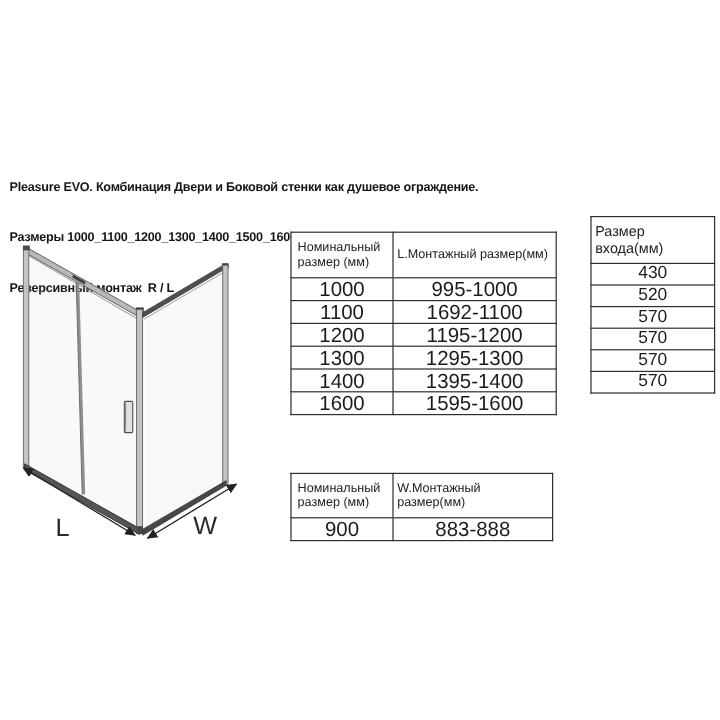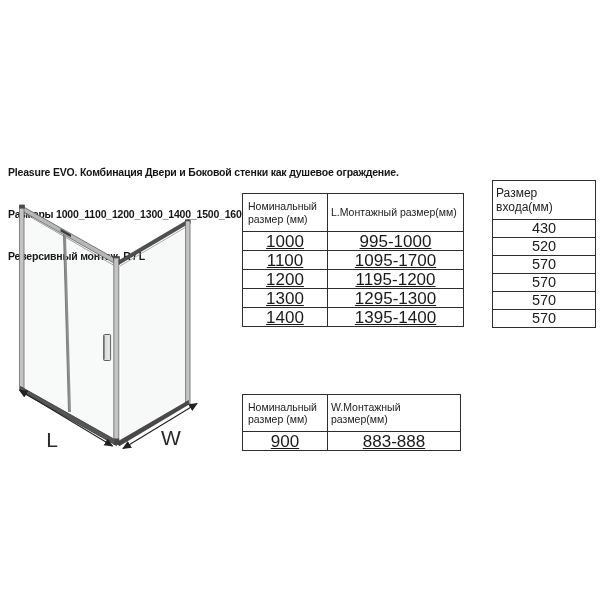--- a/index.html
+++ b/index.html
@@ -3,33 +3,33 @@
 <meta charset="utf-8">
 <style>
   html,body{margin:0;padding:0;}
   body{
     width:600px;height:600px;position:relative;overflow:hidden;
     background:#ffffff;
     font-family:"Liberation Sans", sans-serif;
   }
   
   .doc-header{
-    position:absolute;left:8px;top:137px;
+    position:absolute;left:8px;top:121px;
     color:#161616;font-weight:bold;font-size:10.5px;line-height:14px;
     letter-spacing:-0.2px;white-space:pre-wrap;
   }
   
   .diagram{position:absolute;left:0;top:190px;}
   
   table{border-collapse:collapse;position:absolute;table-layout:fixed;background:#fff;}
   td{border:1px solid #2e2e2e;padding:0;color:#1b1b1b;overflow:hidden;}
   .th{font-size:10.5px;font-weight:400;line-height:12.5px;vertical-align:middle;color:#222;}
   .th-left{text-align:left;padding:2px 3px 2px 5px;}
   .th-center{padding:2px 3px;}
-  .num{font-size:17px;text-align:center;vertical-align:middle;line-height:1;text-decoration:underline;}
+  .num{font-size:17px;text-align:center;vertical-align:middle;line-height:1;}
   .entry-num{font-size:14.5px;text-align:center;vertical-align:middle;line-height:1;}
 
   .l-table{left:242px;top:193px;width:221px;}
   .l-table .hrow{height:38px;}
   .l-table .drow{height:19px;}
 
   .entry-table{left:492px;top:180px;width:103px;}
   .entry-table .hrow{height:39px;}
   .entry-table .hcell{font-size:12px;line-height:14px;}
   .entry-table .drow{height:18px;}
@@ -95,33 +95,37 @@
     <tr class="hrow">
       <td class="th th-left">Номинальный размер (мм)</td>
       <td class="th th-center">L.Монтажный размер(мм)</td>
     </tr>
     <tr class="drow">
       <td class="num">1000</td>
       <td class="num">995-1000</td>
     </tr>
     <tr class="drow">
       <td class="num">1100</td>
-      <td class="num">1095-1700</td>
+      <td class="num">1692-1100</td>
     </tr>
     <tr class="drow">
       <td class="num">1200</td>
       <td class="num">1195-1200</td>
     </tr>
     <tr class="drow">
       <td class="num">1300</td>
       <td class="num">1295-1300</td>
     </tr>
     <tr class="drow">
       <td class="num">1400</td>
       <td class="num">1395-1400</td>
+    </tr>
+    <tr class="drow">
+      <td class="num">1600</td>
+      <td class="num">1595-1600</td>
     </tr>
   </tbody>
 </table>
 
 <table class="entry-table">
   <colgroup>
       <col style="width:103px">
     </colgroup>
   <tbody>
     <tr class="hrow">

